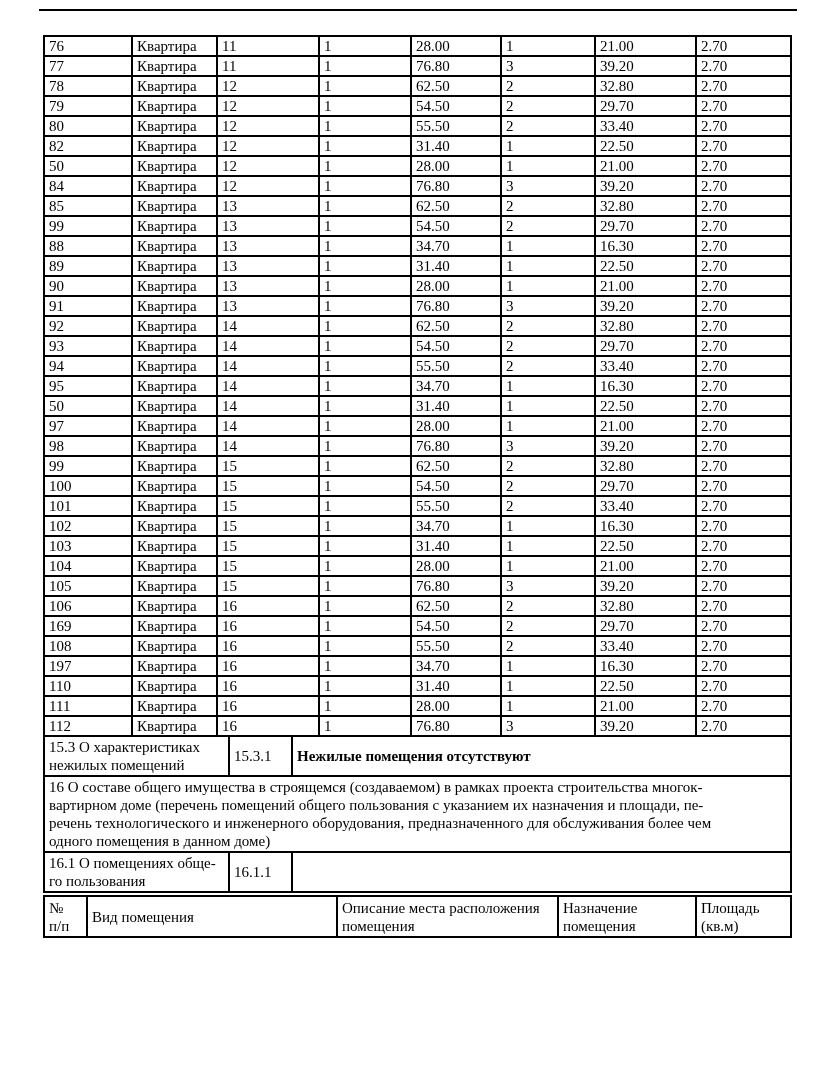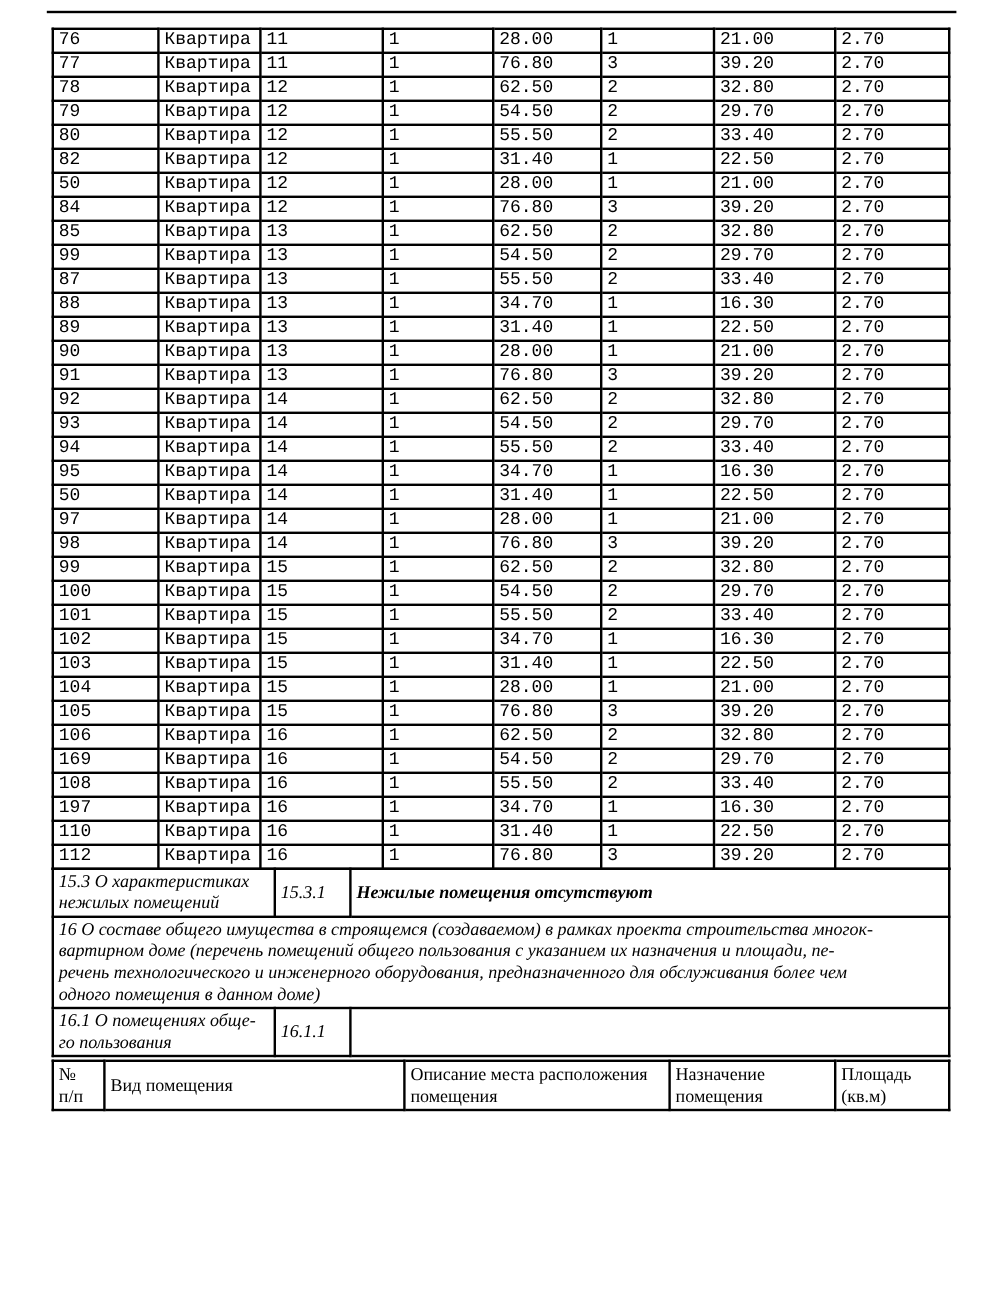--- a/index.html
+++ b/index.html
@@ -17,26 +17,26 @@
   }
   .content { width: 747px; margin-left: 43px; }
   table { border-collapse: collapse; table-layout: fixed; width: 747px; }
   td, th {
     border: 2px solid #000;
     padding: 0 4px;
     overflow: hidden;
     text-align: left;
     font-weight: normal;
   }
-  .apt-table { margin-top: 12px; font-family: Liberation Mono, monospace; }
+  .apt-table { margin-top: 24px; }
   .apt-table td {
     height: 19.5px; line-height: 18px;
     vertical-align: middle; white-space: nowrap;
   }
-  .sec-table { margin-top: -2px; font-style: italic; }
+  .sec-table { margin-top: -2px; }
   .sec-table td {
     white-space: pre-line; line-height: 18px;
     vertical-align: middle; padding: 1px 4px;
   }
   .row-15-3 td { height: 39px; }
   .row-16 td { height: 74px; }
   .row-16-1 td { height: 32px; }
   .bold { font-weight: bold; }
   .hdr-table { margin-top: 2px; }
   .hdr-table th {
@@ -157,257 +157,257 @@
           <td>99</td>
           <td>Квартира</td>
           <td>13</td>
           <td>1</td>
           <td>54.50</td>
           <td>2</td>
           <td>29.70</td>
           <td>2.70</td>
         </tr>
         <tr>
-          <td>87</td>
-          <td>Квартира</td>
-          <td>13</td>
+          <td>88</td>
+          <td>Квартира</td>
+          <td>13</td>
+          <td>1</td>
+          <td>34.70</td>
+          <td>1</td>
+          <td>16.30</td>
+          <td>2.70</td>
+        </tr>
+        <tr>
+          <td>89</td>
+          <td>Квартира</td>
+          <td>13</td>
+          <td>1</td>
+          <td>31.40</td>
+          <td>1</td>
+          <td>22.50</td>
+          <td>2.70</td>
+        </tr>
+        <tr>
+          <td>90</td>
+          <td>Квартира</td>
+          <td>13</td>
+          <td>1</td>
+          <td>28.00</td>
+          <td>1</td>
+          <td>21.00</td>
+          <td>2.70</td>
+        </tr>
+        <tr>
+          <td>91</td>
+          <td>Квартира</td>
+          <td>13</td>
+          <td>1</td>
+          <td>76.80</td>
+          <td>3</td>
+          <td>39.20</td>
+          <td>2.70</td>
+        </tr>
+        <tr>
+          <td>92</td>
+          <td>Квартира</td>
+          <td>14</td>
+          <td>1</td>
+          <td>62.50</td>
+          <td>2</td>
+          <td>32.80</td>
+          <td>2.70</td>
+        </tr>
+        <tr>
+          <td>93</td>
+          <td>Квартира</td>
+          <td>14</td>
+          <td>1</td>
+          <td>54.50</td>
+          <td>2</td>
+          <td>29.70</td>
+          <td>2.70</td>
+        </tr>
+        <tr>
+          <td>94</td>
+          <td>Квартира</td>
+          <td>14</td>
           <td>1</td>
           <td>55.50</td>
           <td>2</td>
           <td>33.40</td>
           <td>2.70</td>
         </tr>
         <tr>
-          <td>88</td>
-          <td>Квартира</td>
-          <td>13</td>
+          <td>95</td>
+          <td>Квартира</td>
+          <td>14</td>
           <td>1</td>
           <td>34.70</td>
           <td>1</td>
           <td>16.30</td>
           <td>2.70</td>
         </tr>
         <tr>
-          <td>89</td>
-          <td>Квартира</td>
-          <td>13</td>
+          <td>50</td>
+          <td>Квартира</td>
+          <td>14</td>
           <td>1</td>
           <td>31.40</td>
           <td>1</td>
           <td>22.50</td>
           <td>2.70</td>
         </tr>
         <tr>
-          <td>90</td>
-          <td>Квартира</td>
-          <td>13</td>
-          <td>1</td>
-          <td>28.00</td>
-          <td>1</td>
-          <td>21.00</td>
-          <td>2.70</td>
-        </tr>
-        <tr>
-          <td>91</td>
-          <td>Квартира</td>
-          <td>13</td>
-          <td>1</td>
-          <td>76.80</td>
-          <td>3</td>
-          <td>39.20</td>
-          <td>2.70</td>
-        </tr>
-        <tr>
-          <td>92</td>
-          <td>Квартира</td>
-          <td>14</td>
+          <td>97</td>
+          <td>Квартира</td>
+          <td>14</td>
+          <td>1</td>
+          <td>28.00</td>
+          <td>1</td>
+          <td>21.00</td>
+          <td>2.70</td>
+        </tr>
+        <tr>
+          <td>98</td>
+          <td>Квартира</td>
+          <td>14</td>
+          <td>1</td>
+          <td>76.80</td>
+          <td>3</td>
+          <td>39.20</td>
+          <td>2.70</td>
+        </tr>
+        <tr>
+          <td>99</td>
+          <td>Квартира</td>
+          <td>15</td>
           <td>1</td>
           <td>62.50</td>
           <td>2</td>
           <td>32.80</td>
           <td>2.70</td>
         </tr>
         <tr>
-          <td>93</td>
-          <td>Квартира</td>
-          <td>14</td>
+          <td>100</td>
+          <td>Квартира</td>
+          <td>15</td>
           <td>1</td>
           <td>54.50</td>
           <td>2</td>
           <td>29.70</td>
           <td>2.70</td>
         </tr>
         <tr>
-          <td>94</td>
-          <td>Квартира</td>
-          <td>14</td>
+          <td>101</td>
+          <td>Квартира</td>
+          <td>15</td>
           <td>1</td>
           <td>55.50</td>
           <td>2</td>
           <td>33.40</td>
           <td>2.70</td>
         </tr>
         <tr>
-          <td>95</td>
-          <td>Квартира</td>
-          <td>14</td>
+          <td>102</td>
+          <td>Квартира</td>
+          <td>15</td>
           <td>1</td>
           <td>34.70</td>
           <td>1</td>
           <td>16.30</td>
           <td>2.70</td>
         </tr>
         <tr>
-          <td>50</td>
-          <td>Квартира</td>
-          <td>14</td>
+          <td>103</td>
+          <td>Квартира</td>
+          <td>15</td>
           <td>1</td>
           <td>31.40</td>
           <td>1</td>
           <td>22.50</td>
           <td>2.70</td>
         </tr>
         <tr>
-          <td>97</td>
-          <td>Квартира</td>
-          <td>14</td>
-          <td>1</td>
-          <td>28.00</td>
-          <td>1</td>
-          <td>21.00</td>
-          <td>2.70</td>
-        </tr>
-        <tr>
-          <td>98</td>
-          <td>Квартира</td>
-          <td>14</td>
-          <td>1</td>
-          <td>76.80</td>
-          <td>3</td>
-          <td>39.20</td>
-          <td>2.70</td>
-        </tr>
-        <tr>
-          <td>99</td>
-          <td>Квартира</td>
-          <td>15</td>
+          <td>104</td>
+          <td>Квартира</td>
+          <td>15</td>
+          <td>1</td>
+          <td>28.00</td>
+          <td>1</td>
+          <td>21.00</td>
+          <td>2.70</td>
+        </tr>
+        <tr>
+          <td>105</td>
+          <td>Квартира</td>
+          <td>15</td>
+          <td>1</td>
+          <td>76.80</td>
+          <td>3</td>
+          <td>39.20</td>
+          <td>2.70</td>
+        </tr>
+        <tr>
+          <td>106</td>
+          <td>Квартира</td>
+          <td>16</td>
           <td>1</td>
           <td>62.50</td>
           <td>2</td>
           <td>32.80</td>
           <td>2.70</td>
         </tr>
         <tr>
-          <td>100</td>
-          <td>Квартира</td>
-          <td>15</td>
+          <td>169</td>
+          <td>Квартира</td>
+          <td>16</td>
           <td>1</td>
           <td>54.50</td>
           <td>2</td>
           <td>29.70</td>
           <td>2.70</td>
         </tr>
         <tr>
-          <td>101</td>
-          <td>Квартира</td>
-          <td>15</td>
+          <td>108</td>
+          <td>Квартира</td>
+          <td>16</td>
           <td>1</td>
           <td>55.50</td>
           <td>2</td>
           <td>33.40</td>
           <td>2.70</td>
         </tr>
         <tr>
-          <td>102</td>
-          <td>Квартира</td>
-          <td>15</td>
+          <td>197</td>
+          <td>Квартира</td>
+          <td>16</td>
           <td>1</td>
           <td>34.70</td>
           <td>1</td>
           <td>16.30</td>
           <td>2.70</td>
         </tr>
         <tr>
-          <td>103</td>
-          <td>Квартира</td>
-          <td>15</td>
+          <td>110</td>
+          <td>Квартира</td>
+          <td>16</td>
           <td>1</td>
           <td>31.40</td>
           <td>1</td>
           <td>22.50</td>
           <td>2.70</td>
         </tr>
         <tr>
-          <td>104</td>
-          <td>Квартира</td>
-          <td>15</td>
-          <td>1</td>
-          <td>28.00</td>
-          <td>1</td>
-          <td>21.00</td>
-          <td>2.70</td>
-        </tr>
-        <tr>
-          <td>105</td>
-          <td>Квартира</td>
-          <td>15</td>
-          <td>1</td>
-          <td>76.80</td>
-          <td>3</td>
-          <td>39.20</td>
-          <td>2.70</td>
-        </tr>
-        <tr>
-          <td>106</td>
-          <td>Квартира</td>
-          <td>16</td>
-          <td>1</td>
-          <td>62.50</td>
-          <td>2</td>
-          <td>32.80</td>
-          <td>2.70</td>
-        </tr>
-        <tr>
-          <td>169</td>
-          <td>Квартира</td>
-          <td>16</td>
-          <td>1</td>
-          <td>54.50</td>
-          <td>2</td>
-          <td>29.70</td>
-          <td>2.70</td>
-        </tr>
-        <tr>
-          <td>108</td>
-          <td>Квартира</td>
-          <td>16</td>
-          <td>1</td>
-          <td>55.50</td>
-          <td>2</td>
-          <td>33.40</td>
-          <td>2.70</td>
-        </tr>
-        <tr>
-          <td>197</td>
-          <td>Квартира</td>
-          <td>16</td>
-          <td>1</td>
-          <td>34.70</td>
-          <td>1</td>
-          <td>16.30</td>
-          <td>2.70</td>
-        </tr>
-        <tr>
-          <td>110</td>
-          <td>Квартира</td>
-          <td>16</td>
-          <td>1</td>
-          <td>31.40</td>
-          <td>1</td>
-          <td>22.50</td>
+          <td>111</td>
+          <td>Квартира</td>
+          <td>16</td>
+          <td>1</td>
+          <td>28.00</td>
+          <td>1</td>
+          <td>21.00</td>
           <td>2.70</td>
         </tr>
         <tr>
           <td>112</td>
           <td>Квартира</td>
           <td>16</td>
           <td>1</td>
           <td>76.80</td>
           <td>3</td>
           <td>39.20</td>

